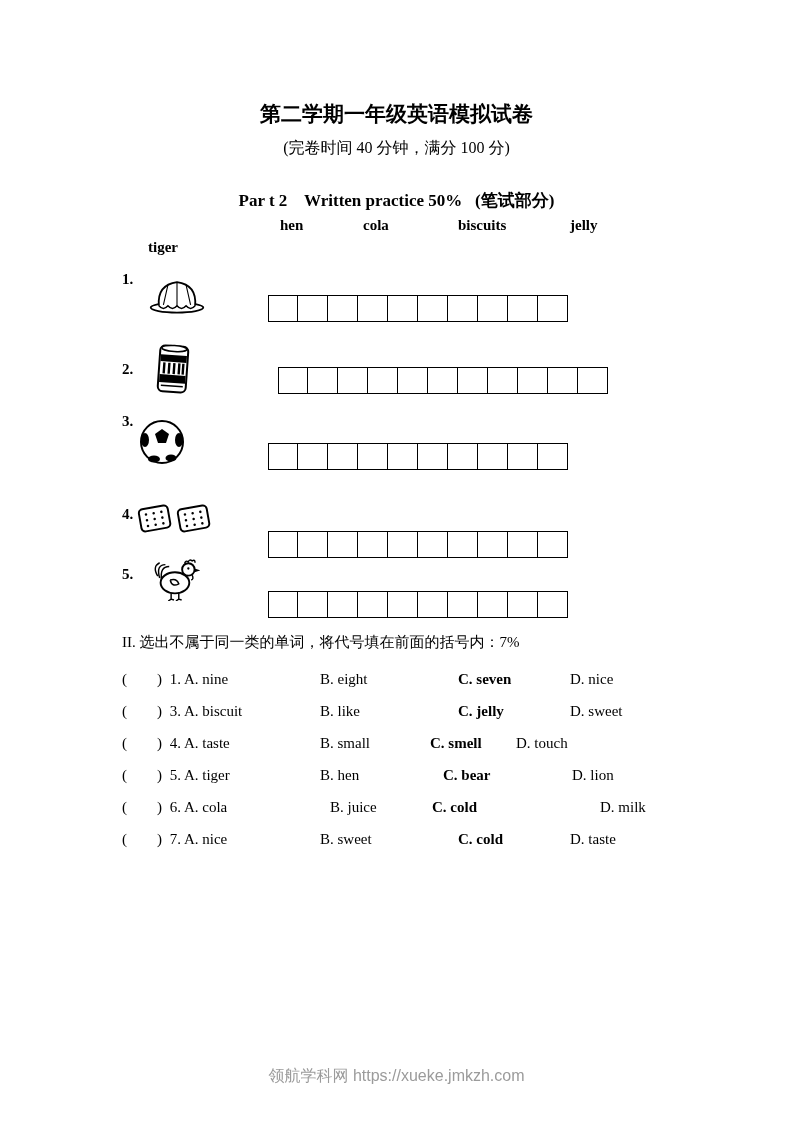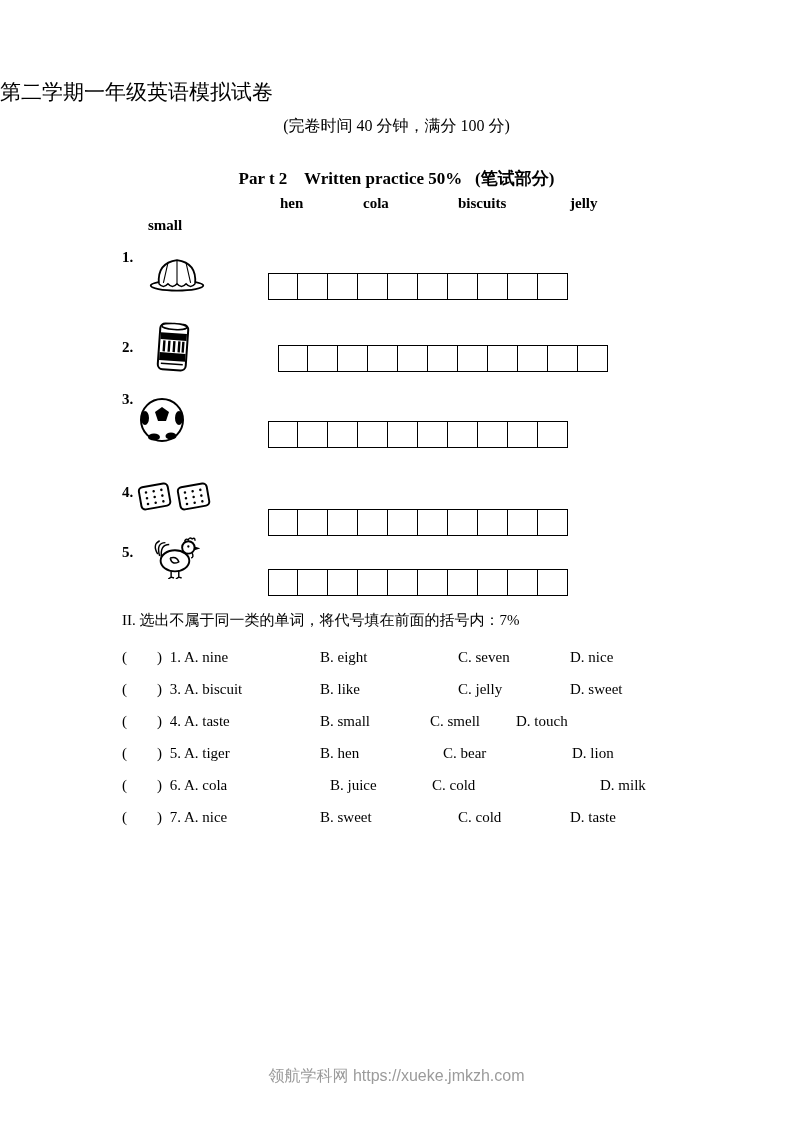--- a/index.html
+++ b/index.html
@@ -7,23 +7,24 @@
   .page {
     position:relative;
     width:793px; height:1122px;
     margin:0 auto;
     background:#ffffff;
     color:#000;
     font-family:"Liberation Serif","DejaVu Serif",serif;
     overflow:hidden;
   }
   .title {
-    padding-top:78px;
+    padding-top:100px;
+    text-align:center;
     font-size:21px;
-    font-weight:normal;
+    font-weight:bold;
     white-space:pre;
   }
   .subtitle {
     margin-top:10px;
     text-align:center;
     font-size:16px;
     white-space:pre;
   }
   .part-header {
     margin-top:30px;
@@ -79,21 +80,21 @@
   #items .item:nth-child(5) .img { left:26px; top:-4px; width:52px; height:44px; }
   #items .item:nth-child(5) .grid { left:146px; top:30px; }
   .sec2-heading { margin-top:0; }
   #questions { margin-top:14px; }
   .q-row { position:relative; height:32px; }
   .q-col1 { position:absolute; left:0; top:5px; }
   .bracket { white-space:pre; }
   .opt-a { margin-left:4px; }
   .opt { position:absolute; top:5px; }
   .opt-b { left:198px; }
-  .opt-c { left:336px; }
+  .opt-c { left:336px;font-weight:bold; }
   .opt-d { left:448px; }
   #questions .q-row:nth-child(3) .opt-c { left:308px; }
   #questions .q-row:nth-child(3) .opt-d { left:394px; }
   #questions .q-row:nth-child(4) .opt-c { left:321px; }
   #questions .q-row:nth-child(4) .opt-d { left:450px; }
   #questions .q-row:nth-child(5) .opt-b { left:208px; }
   #questions .q-row:nth-child(5) .opt-c { left:310px; }
   #questions .q-row:nth-child(5) .opt-d { left:478px; }
   #questions .q-row:nth-child(7) .opt-b { left:200px; }
   #questions .q-row:nth-child(7) .opt-c { left:306px; }
@@ -115,21 +116,21 @@
   <div class="subtitle">(完卷时间 40 分钟，满分 100 分)</div>
   <h2 class="part-header">Par t 2    Written practice 50%   (笔试部分)</h2>
 
   <div class="content">
     <div class="wb-row1" id="wordbank1">
         <span class="wb-word">hen</span>
         <span class="wb-word">cola</span>
         <span class="wb-word">biscuits</span>
         <span class="wb-word">jelly</span>
       </div>
-    <div class="wb-row2" id="wordbank2"><span class="wb-word">small</span></div>
+    <div class="wb-row2" id="wordbank2"><span class="wb-word">tiger</span></div>
     <div id="items">
   <div class="item">
     <span class="num">1.</span>
     <span class="img">
             <svg viewBox="0 0 64 44" xmlns="http://www.w3.org/2000/svg">
     <ellipse cx="32" cy="37" rx="29" ry="5.5" fill="none" stroke="#000" stroke-width="2"></ellipse>
     <path d="M12 35 Q10 12 32 9 Q54 12 52 35" fill="#fff" stroke="#000" stroke-width="2"></path>
     <path d="M12 35 q5 6 10 0 q5 6 10 0 q5 6 10 0 q5 6 10 0" fill="none" stroke="#000" stroke-width="1.5"></path>
     <path d="M22 12 L17 34 M32 9 L32 35 M42 12 L47 34" stroke="#000" stroke-width="1.2" fill="none"></path>
   </svg>

